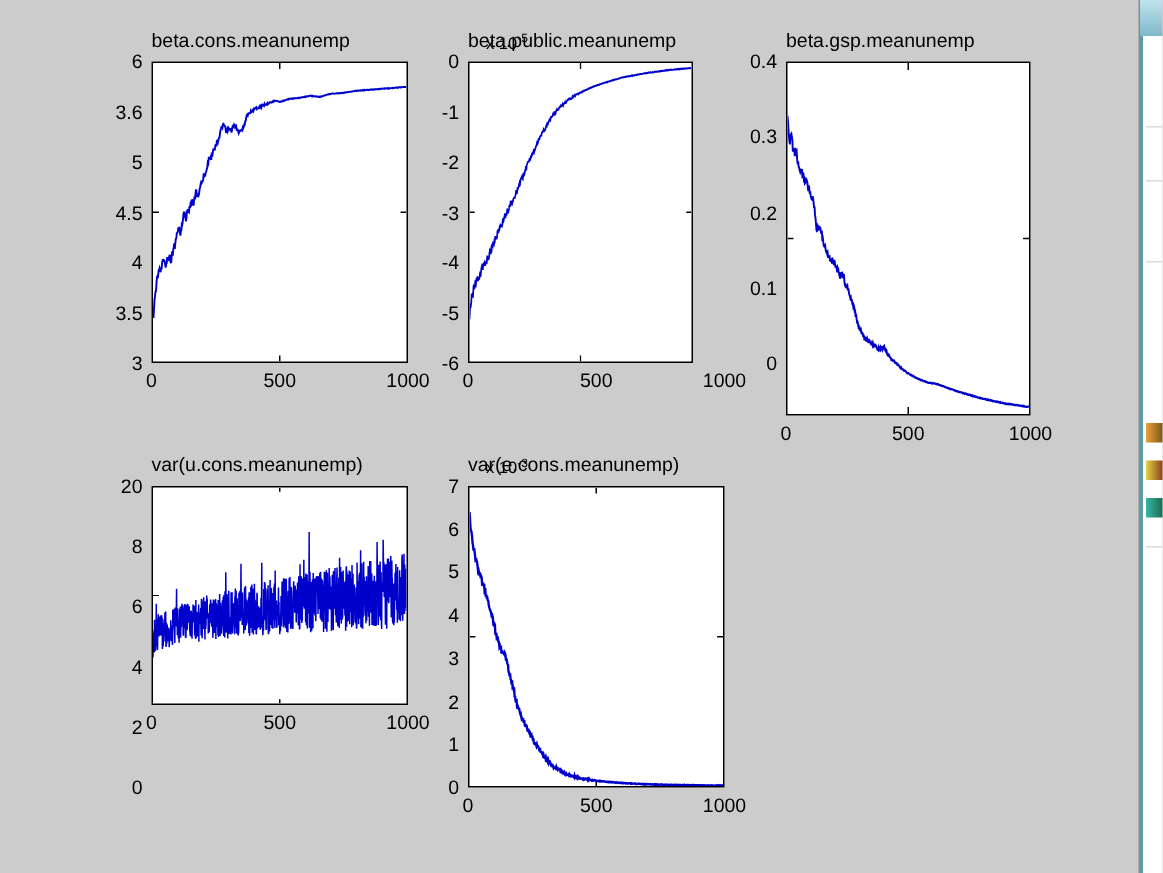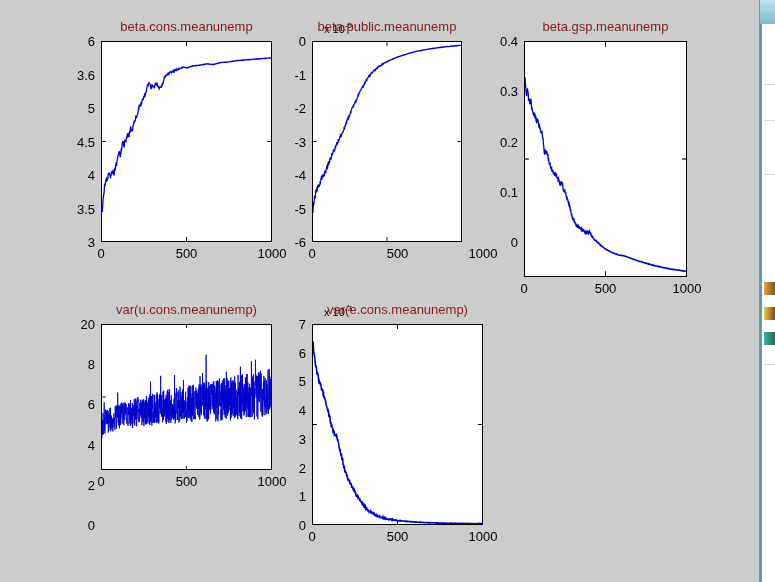--- a/index.html
+++ b/index.html
@@ -32,22 +32,22 @@
   }
   #bg-window .bgw-strip{
     position:absolute;left:2px;width:13px;height:13px;
   }
   #bg-window .bgw-sep{
     position:absolute;left:2px;width:13px;height:1px;background:#dcdcdc;
   }
 
   .subplot{position:absolute;}
   .plot-title{
-    position:absolute;left:0;width:100%;text-align:center;
-    font-size:13px;color:#7f1d1d;white-space:nowrap;
+    position:absolute;left:0;width:100%;
+    font-size:13px;color:#000000;white-space:nowrap;
     top:-22px;
   }
   .axes-box{
     position:absolute;left:0;top:0;width:100%;height:100%;
     background:#ffffff;
     border:1px solid #000;
     box-sizing:border-box;
     overflow:hidden;
   }
   .axes-box svg{display:block;width:100%;height:100%;}

